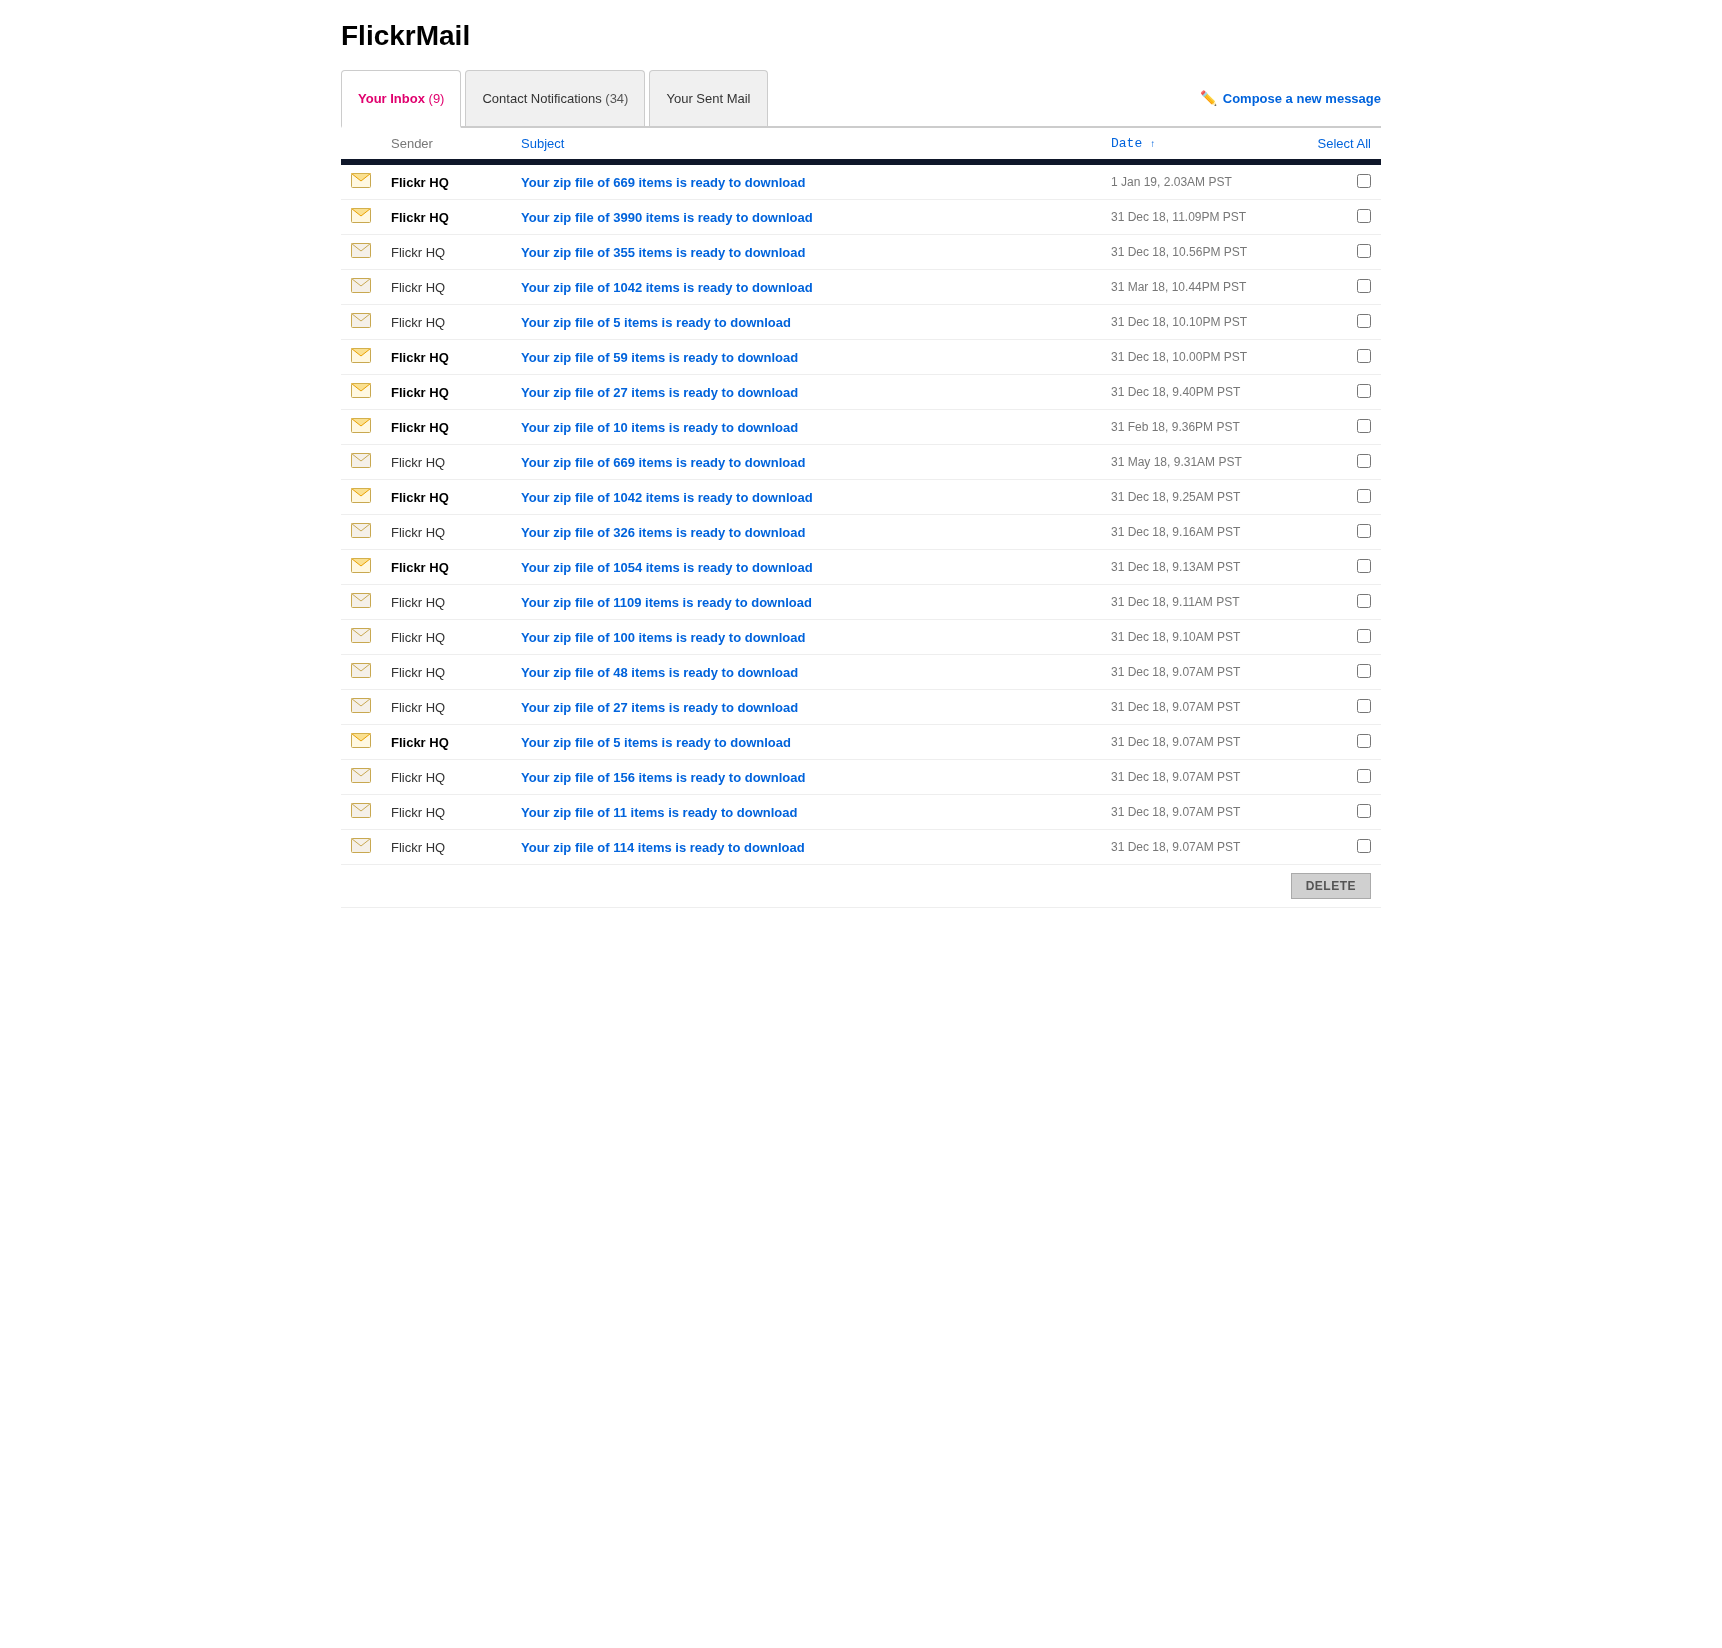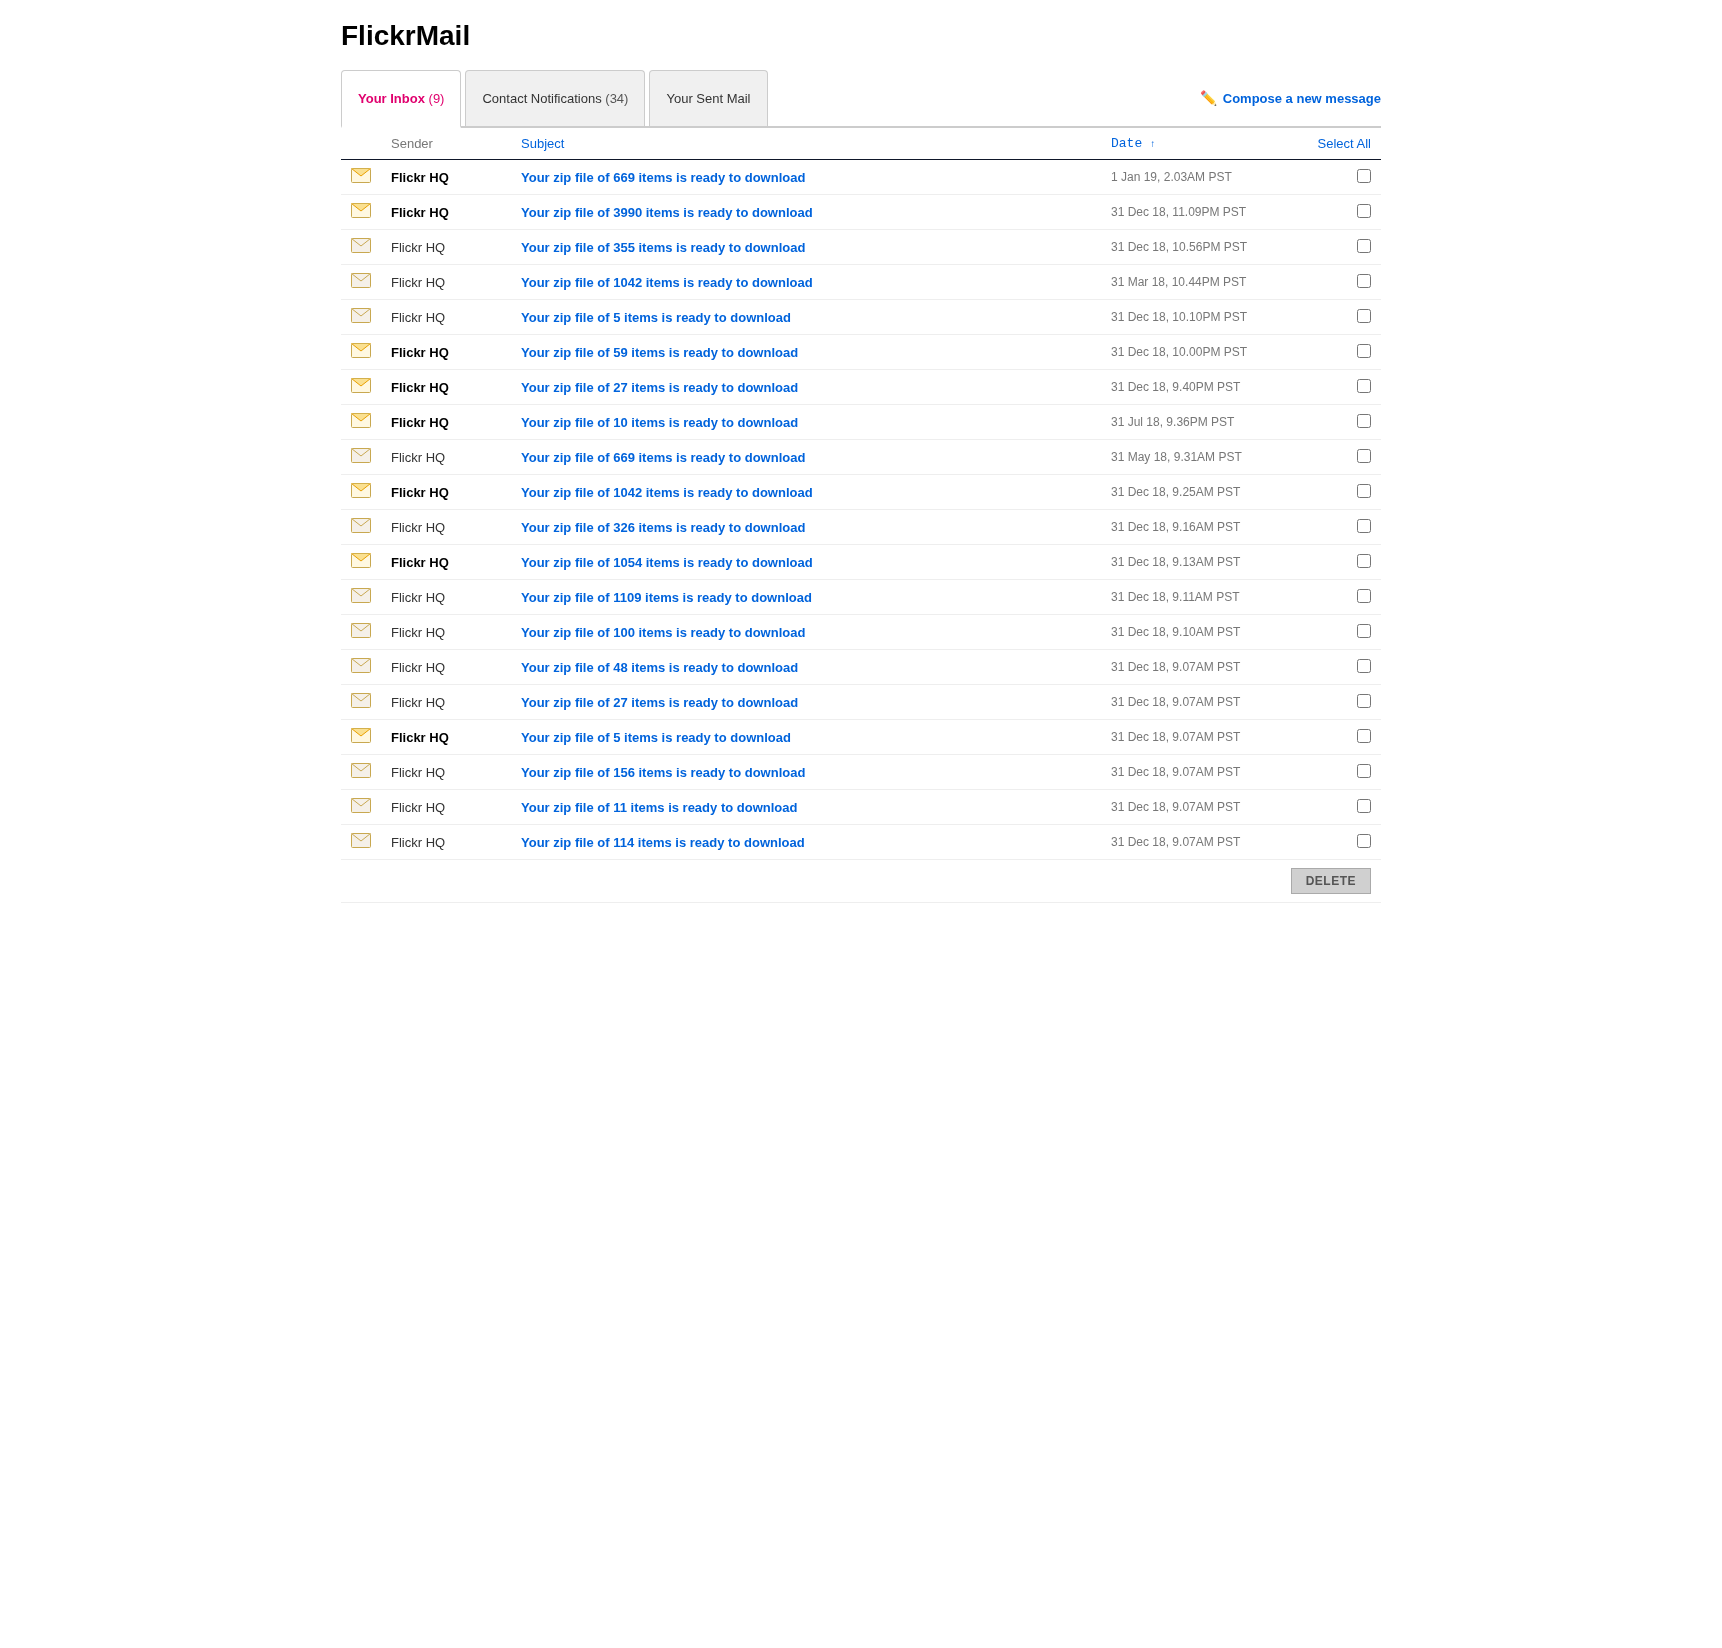--- a/index.html
+++ b/index.html
@@ -66,21 +66,21 @@
       font-size: 14px;
     }
     .mail-table {
       width: 100%;
       border-collapse: collapse;
       margin-top: 0;
     }
     .mail-table th {
       text-align: left;
       padding: 8px 10px;
-      border-bottom: 1px solid #0f172a;
+      border-bottom: 6px solid #0f172a;
       font-weight: normal;
       color: #0063dc;
       font-size: 13px;
       margin-top: 36px;
     }
     .mail-table th.sender-col {
       color: #777;
       width: 130px;
     }
     .mail-table th.date-col {
@@ -268,21 +268,21 @@
           <td class="select-cell"><input type="checkbox" style=""></td>
         </tr>
         <tr class="row-unread">
           <td class="icon-cell"><svg width="20" height="15" viewBox="0 0 20 15">
               <rect x="0.5" y="0.5" width="19" height="14" rx="1" fill="#fff8e1" stroke="#c8a850"></rect>
               <polygon points="0.5,0.5 10,8 19.5,0.5" fill="#f5c842" opacity="0.5"></polygon>
               <polyline points="0.5,0.5 10,8 19.5,0.5" fill="none" stroke="#e8a000" stroke-width="1"></polyline>
             </svg></td>
           <td class="sender-cell">Flickr HQ</td>
           <td class="subject-cell"><a href="#">Your zip file of 10 items is ready to download</a></td>
-          <td class="date-cell">31 Jul 18, 9.36PM PST</td>
+          <td class="date-cell">31 Feb 18, 9.36PM PST</td>
           <td class="select-cell"><input type="checkbox" style=""></td>
         </tr>
         <tr class="row-read">
           <td class="icon-cell"><svg width="20" height="15" viewBox="0 0 20 15">
               <rect x="0.5" y="0.5" width="19" height="14" rx="1" fill="#f5f0e8" stroke="#c8a850"></rect>
               <polyline points="0.5,0.5 10,8 19.5,0.5" fill="none" stroke="#c8a850" stroke-width="1"></polyline>
             </svg></td>
           <td class="sender-cell">Flickr HQ</td>
           <td class="subject-cell"><a href="#">Your zip file of 669 items is ready to download</a></td>
           <td class="date-cell">31 May 18, 9.31AM PST</td>

